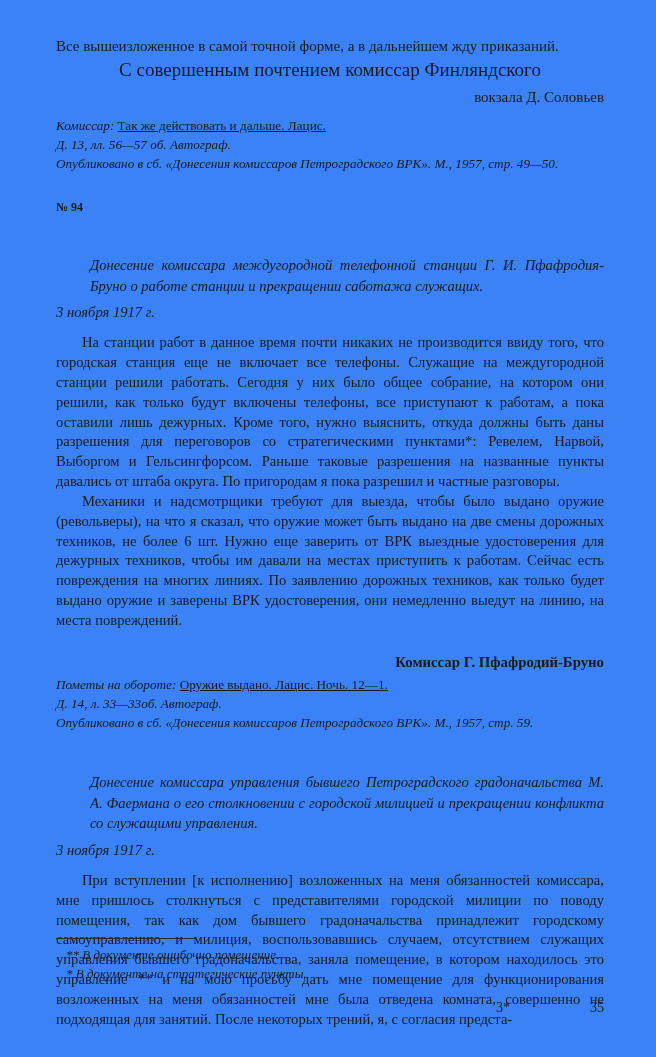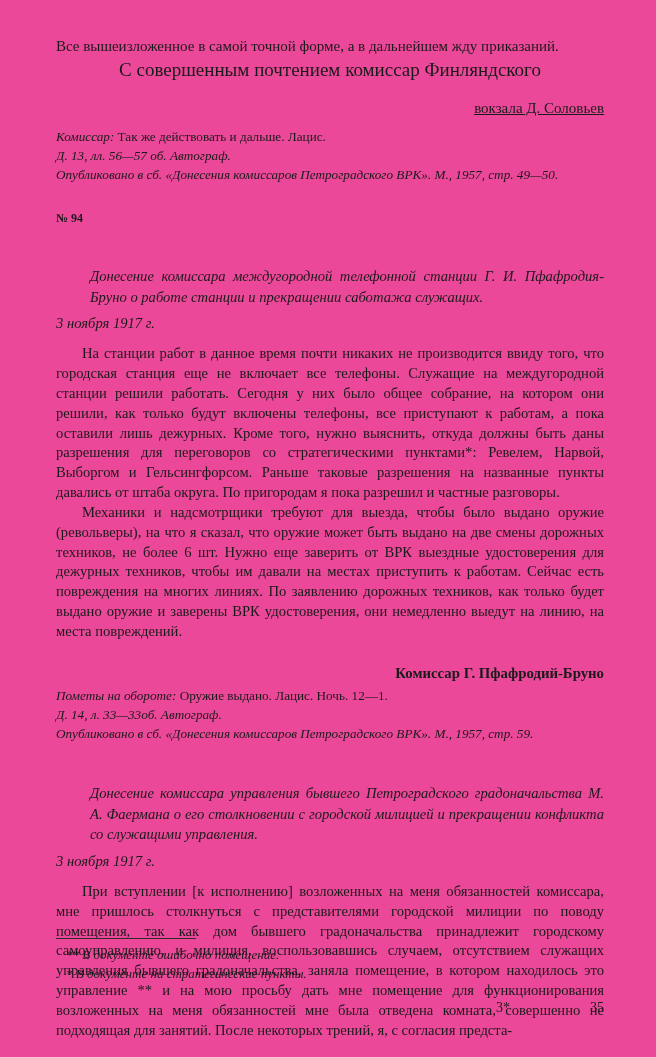--- a/index.html
+++ b/index.html
@@ -14,21 +14,21 @@
     color: #1a1a1a;
     position: relative;
     overflow: hidden;
   }
   .page {
     position: absolute;
     left: 0;
     top: 0;
     width: 656px;
     height: 1057px;
-    background: #ec4899;
+    background: #3b82f6;
   }
   .content {
     position: absolute;
     left: 56px;
     top: 36px;
     width: 548px;
   }
   p {
     margin: 0;
     font-size: 14.6px;
@@ -41,37 +41,37 @@
   }
   .opening {
     font-size: 15px;
     line-height: 1.38;
     text-align: justify;
   }
   .signature-right {
     text-align: right;
     font-size: 15px;
     line-height: 1.38;
-    margin-top: 15px;
-    text-decoration: underline;
+    margin-top: 4px;
   }
   .center-line {
     text-align: center;
     font-size: 19px;
     line-height: 1.38;
   }
   .meta {
     font-style: italic;
     font-size: 13.2px;
     line-height: 1.44;
     margin: 0;
     text-align: left;
   }
   .meta .roman {
     font-style: normal;
+    text-decoration: underline;
   }
   .doc-num {
     font-weight: bold;
     font-size: 12px;
     margin-top: 26px;
     margin-bottom: 8px;
   }
   .doc-head {
     font-style: italic;
     font-size: 14.6px;

